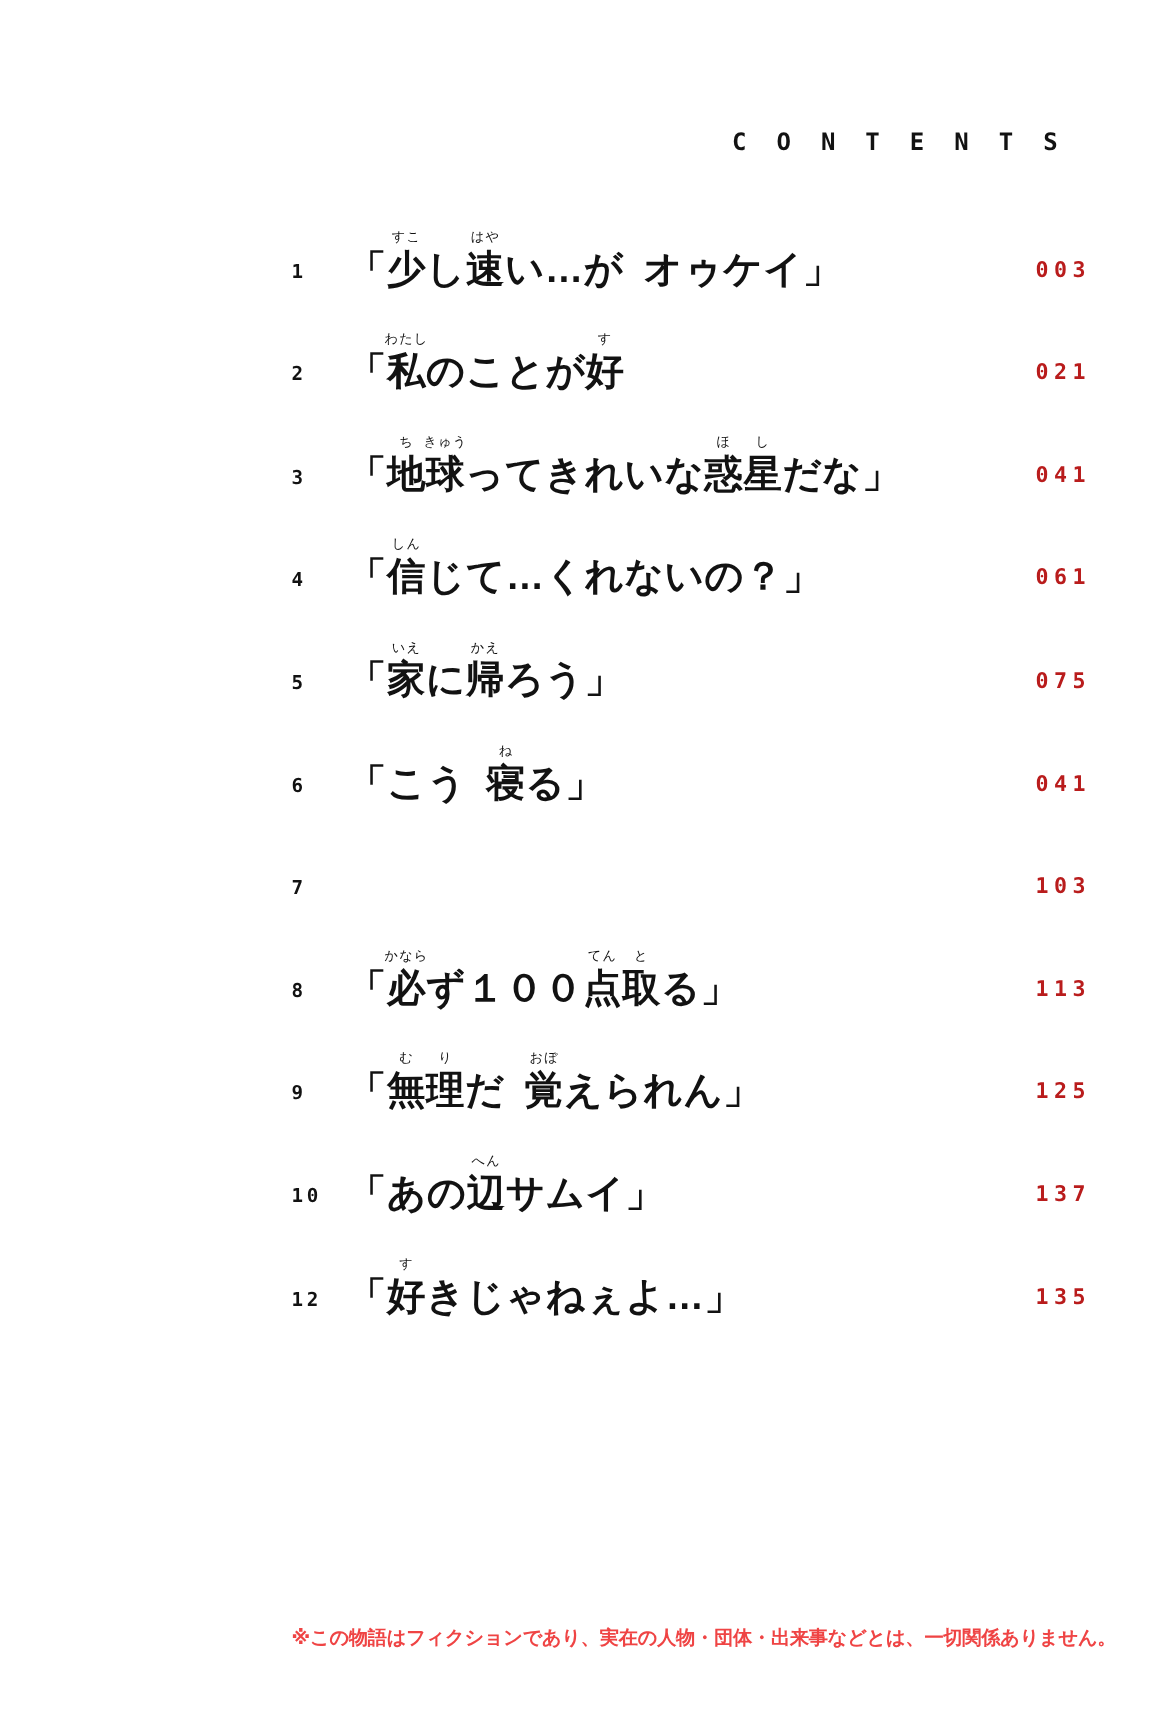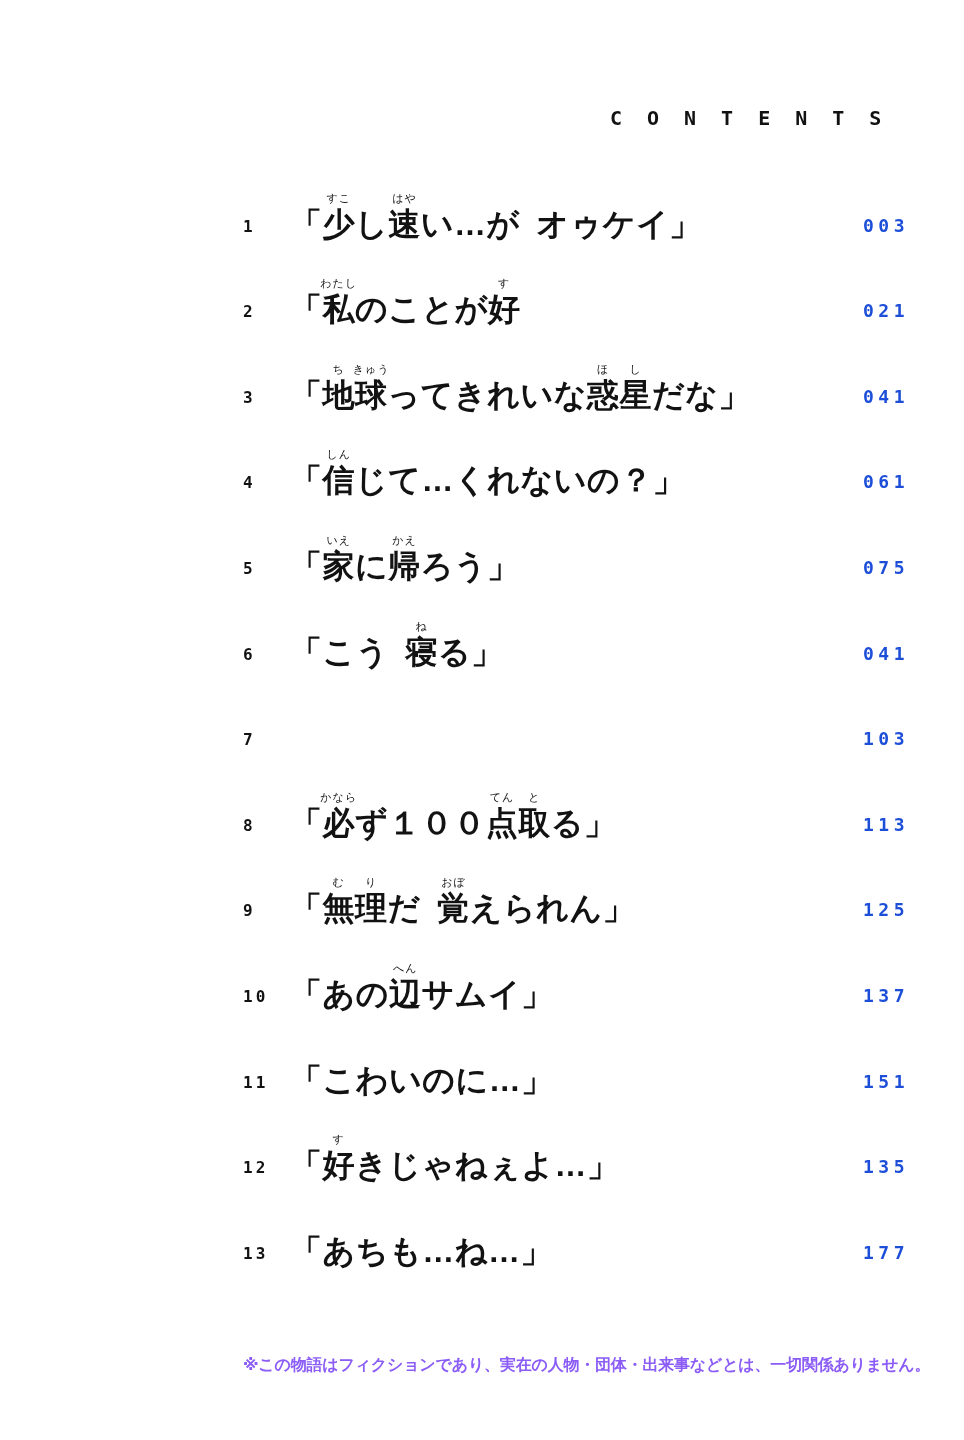--- a/index.html
+++ b/index.html
@@ -74,32 +74,32 @@
     white-space: nowrap;
   }
   .pg {
     position: absolute;
     right: 55px;
     bottom: 4px;
     font-family: "DejaVu Sans Mono", monospace;
     font-size: 18px;
     font-weight: 700;
     letter-spacing: 4.5px;
-    color: #1d4ed8;
+    color: #b91c1c;
     margin-left: 28px;
   }
   .footer {
     position: absolute;
     left: 243px;
     top: 1355px;
     font-size: 16px;
     font-weight: 600;
     letter-spacing: -0.2px;
     white-space: nowrap;
-    color: #8b5cf6;
+    color: #ef4444;
   }
 </style>
 </head>
 <body>
 
 <div class="page">
   <div class="header">CONTENTS</div>
 
   <div class="toc">
       <div class="row">
@@ -145,30 +145,20 @@
     <span class="num">9</span>
     <span class="title"><span class="seg">「</span><span class="seg">無<span class="rt">む</span></span><span class="seg">理<span class="rt">り</span></span><span class="seg">だ </span><span class="seg">覚<span class="rt">おぼ</span></span><span class="seg">えられん」</span></span>
     <span class="pg">125</span>
   </div>
       <div class="row">
     <span class="num">10</span>
     <span class="title"><span class="seg">「あの</span><span class="seg">辺<span class="rt">へん</span></span><span class="seg">サムイ」</span></span>
     <span class="pg">137</span>
   </div>
       <div class="row">
-    <span class="num">11</span>
-    <span class="title"><span class="seg">「こわいのに…」</span></span>
-    <span class="pg">151</span>
-  </div>
-      <div class="row">
     <span class="num">12</span>
     <span class="title"><span class="seg">「</span><span class="seg">好<span class="rt">す</span></span><span class="seg">きじゃねぇよ…」</span></span>
     <span class="pg">135</span>
-  </div>
-      <div class="row">
-    <span class="num">13</span>
-    <span class="title"><span class="seg">「あちも…ね…」</span></span>
-    <span class="pg">177</span>
   </div>
     </div>
 
   <div class="footer">※この物語はフィクションであり、実在の人物・団体・出来事などとは、一切関係ありません。</div>
 </div>
 
 </body></html>

